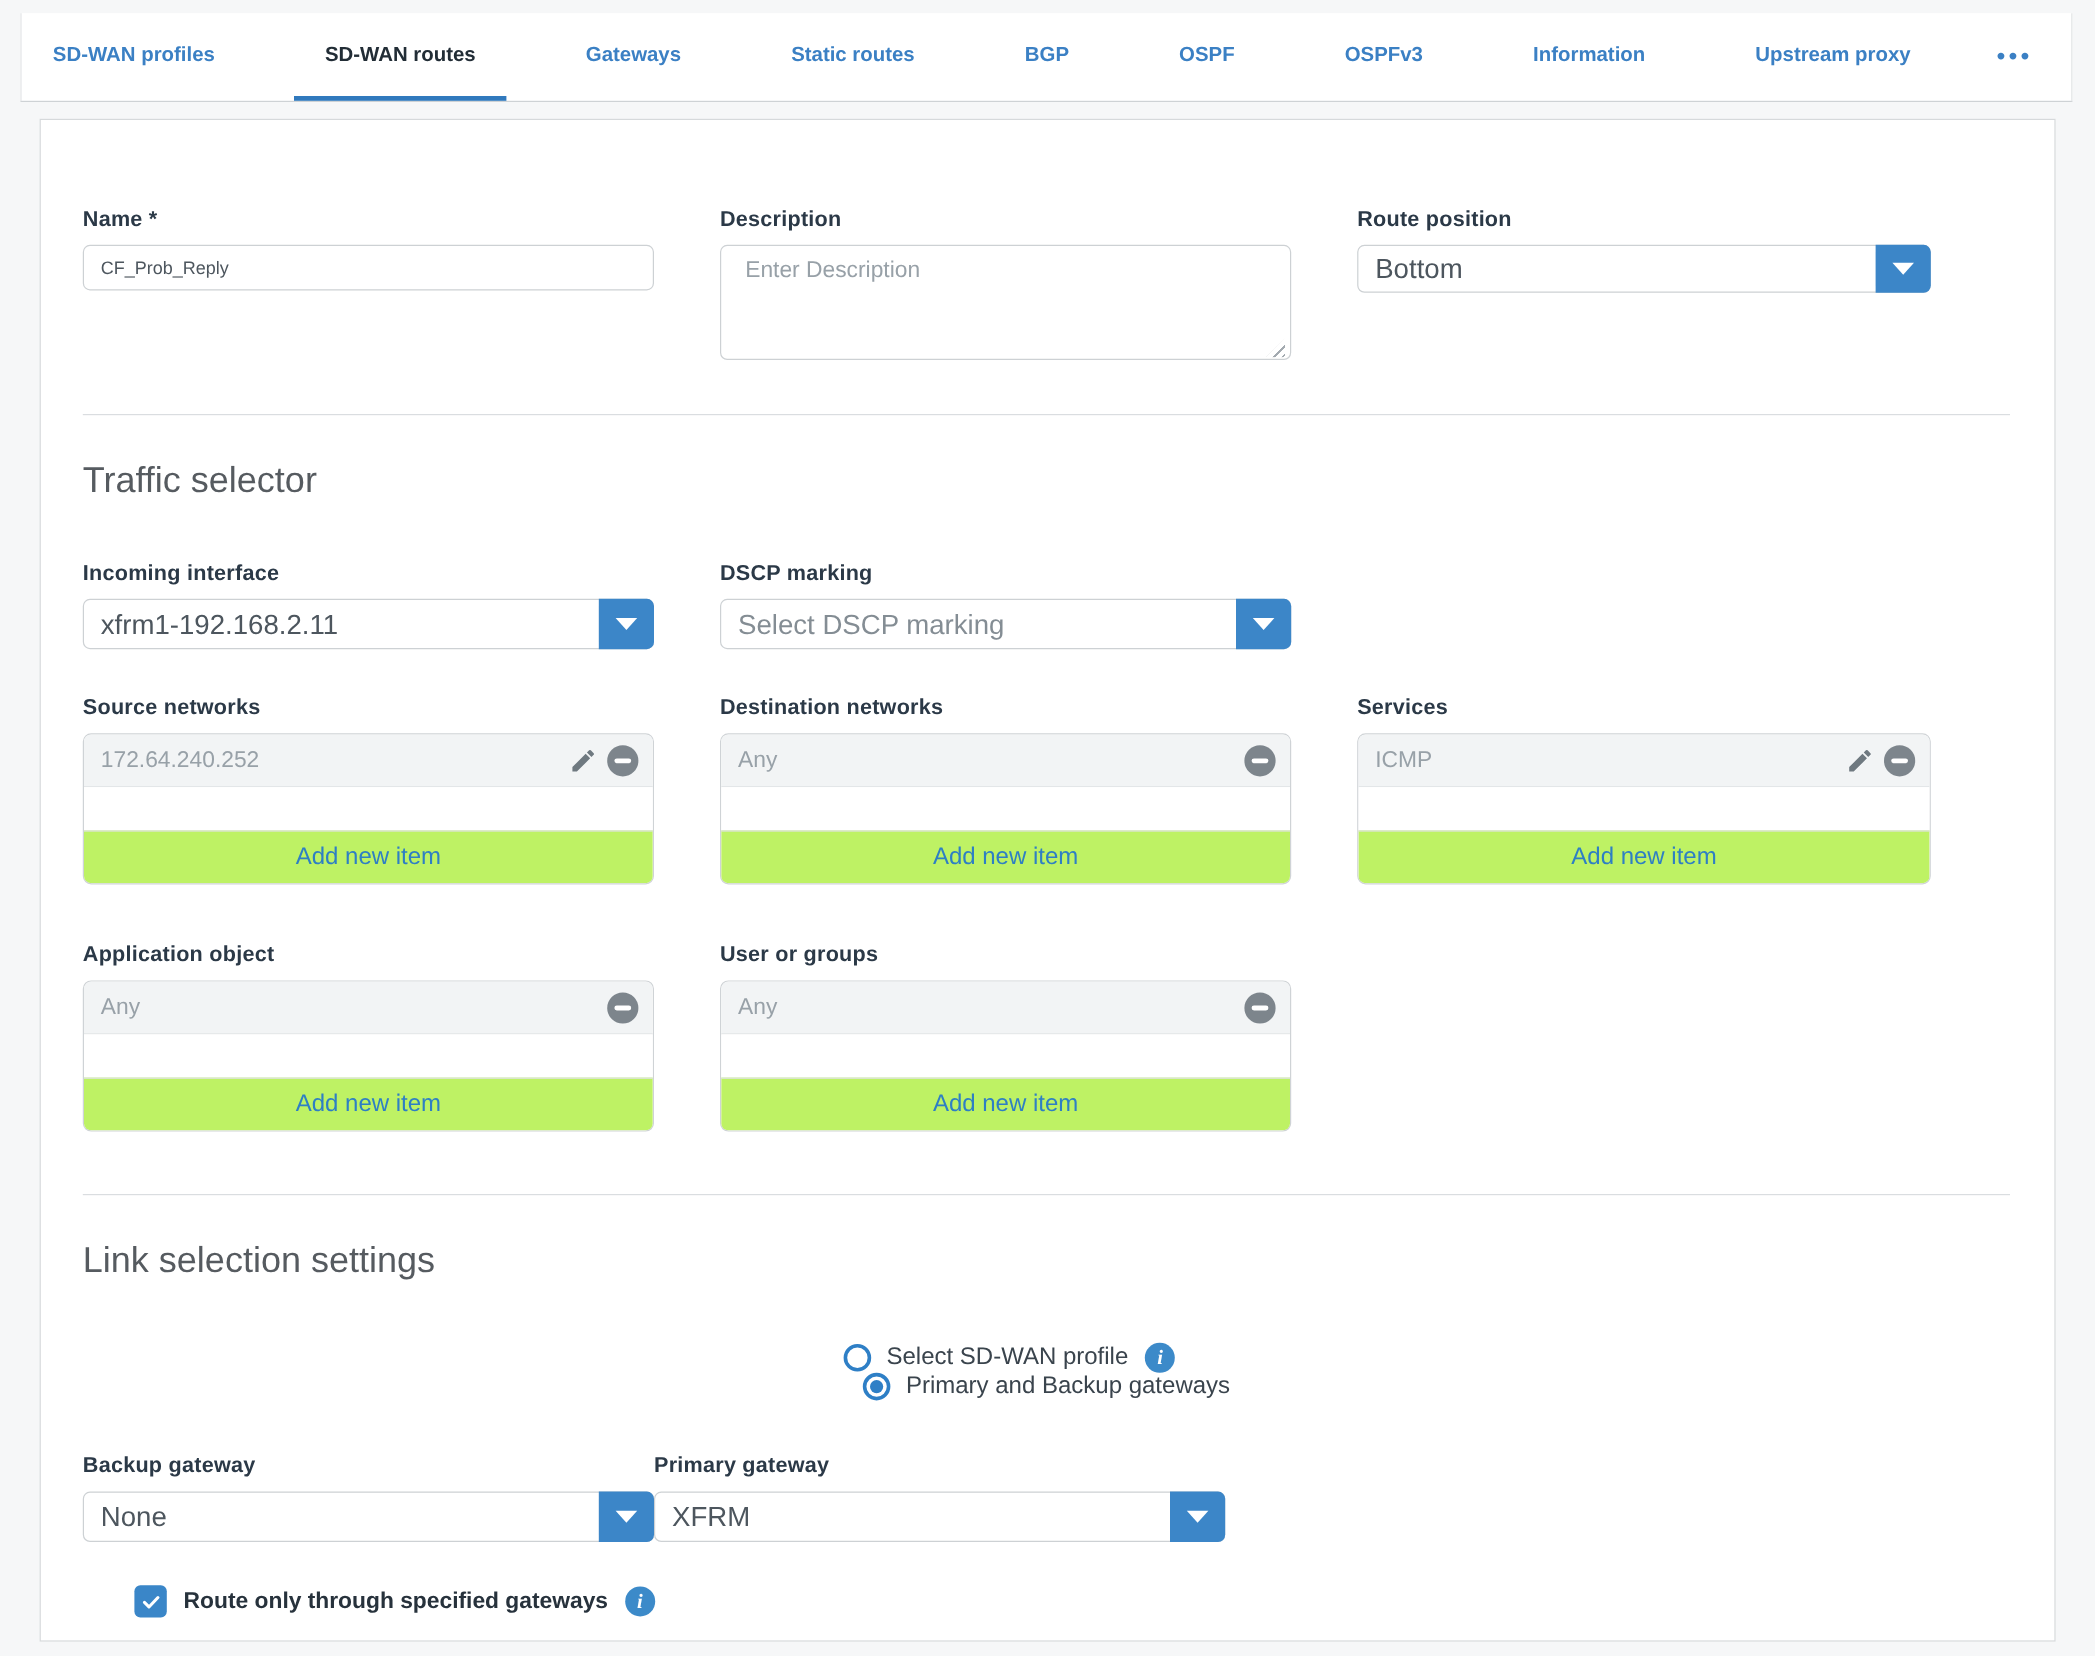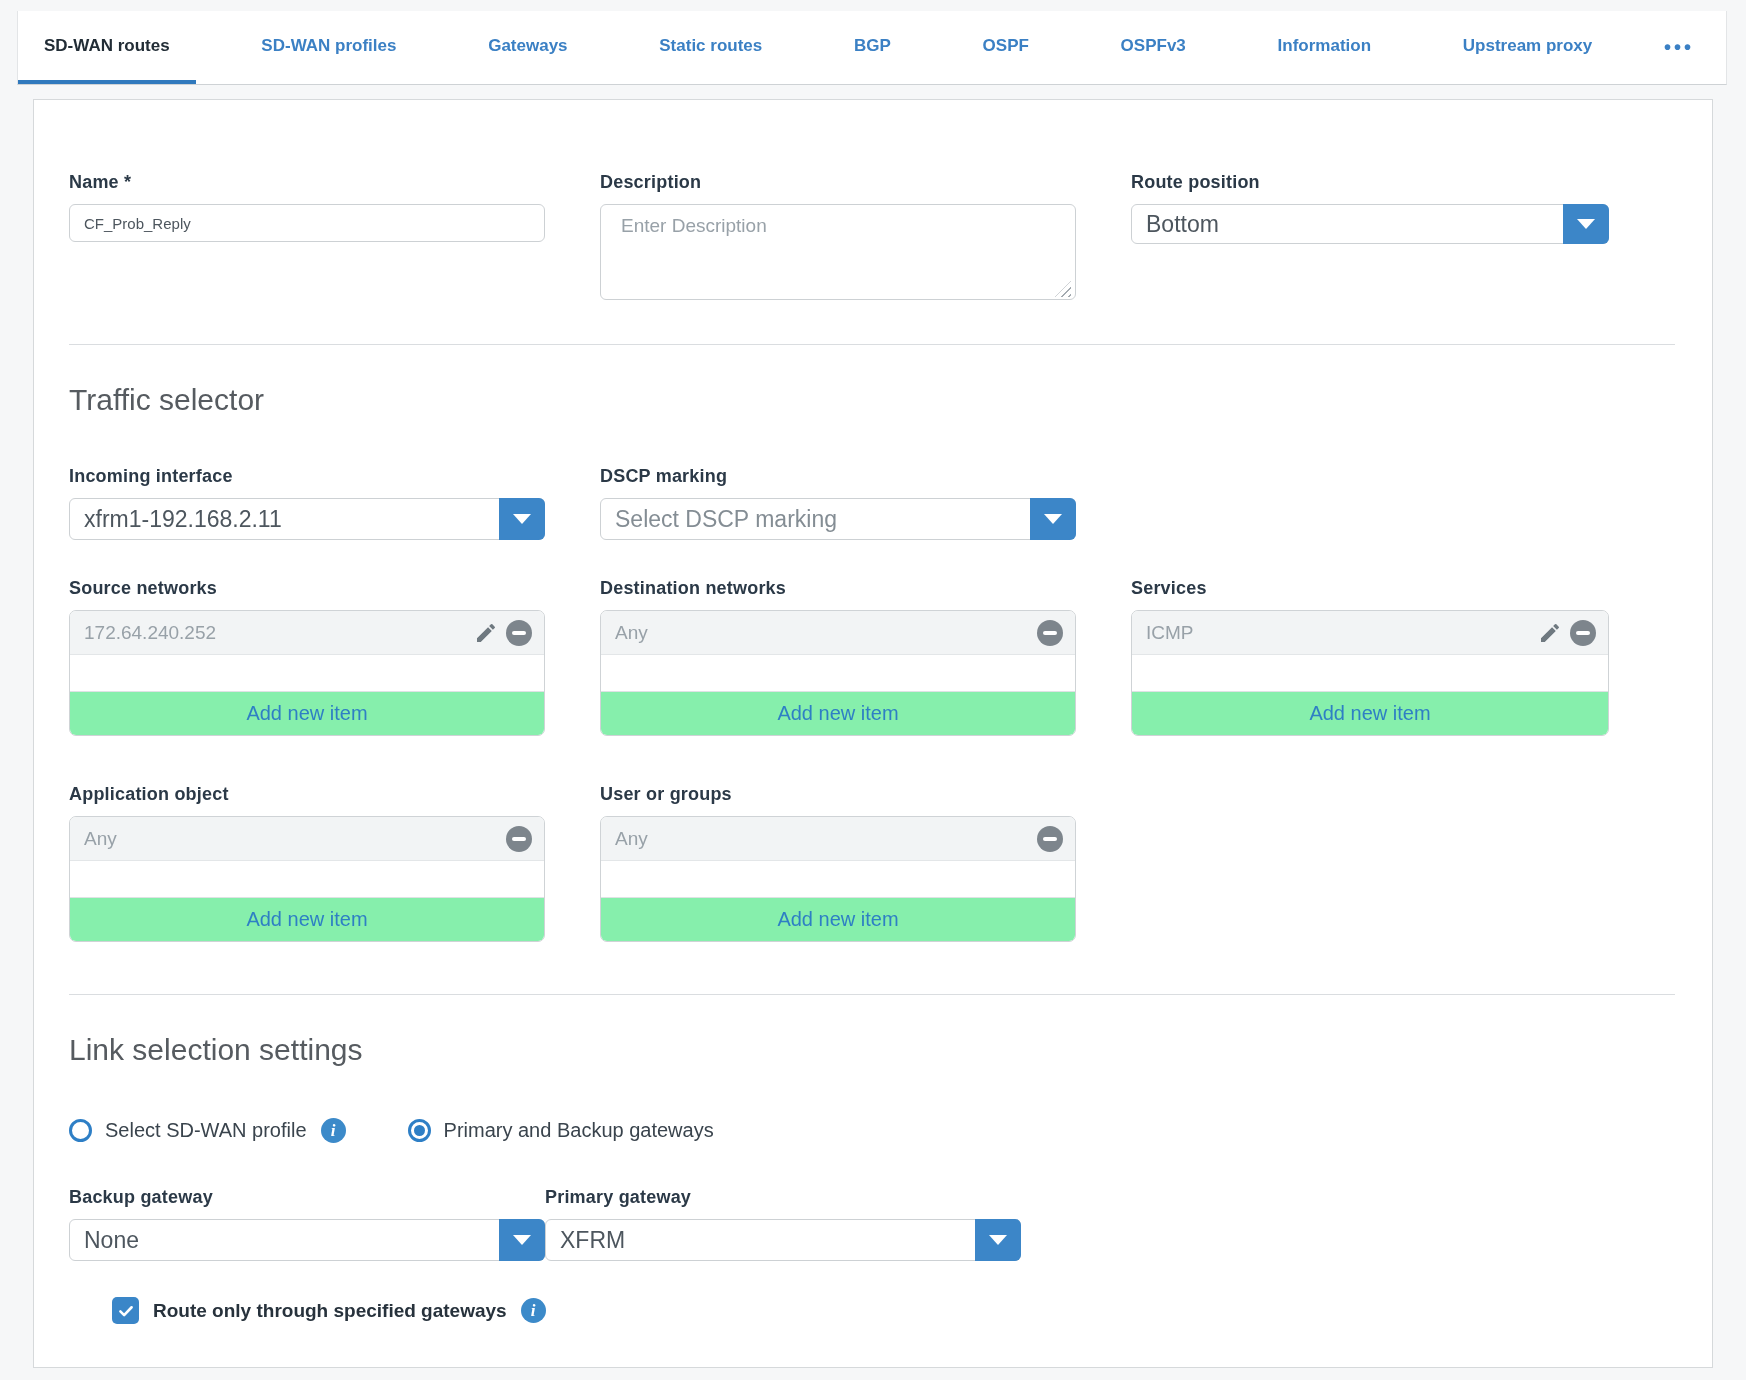--- a/index.html
+++ b/index.html
@@ -187,32 +187,32 @@
   .minus-icon::after {
     content:"";
     width:14px; height:4px;
     border-radius:2px;
     background:#fff;
     display:block;
   }
   .listbox-spacer { height:36px; background:#fff; }
   .listbox-add {
     height:44px;
-    background:#86efac;
+    background:#bef264;
     border-top:1px solid #dfe2e4;
     display:flex;
     align-items:center;
     justify-content:center;
     color:#2e7fc4;
     font-size:20px;
     cursor:pointer;
   }
 
   
-  .radio-row { display:flex; align-items:center; margin-top:50px; }
+  .radio-row { display:flex; align-items:center; margin-top:50px;flex-direction:column; }
   .radio-group { display:flex; align-items:center; cursor:pointer; }
   .radio-group.first { margin-right:62px; }
   .radio {
     width:23px; height:23px;
     border:3px solid #2e7fc6;
     border-radius:50%;
     background:#fff;
     display:flex; align-items:center; justify-content:center;
     flex:none;
   }
@@ -259,22 +259,22 @@
     margin-left:14px;
     font-size:19px;
     font-weight:700;
     color:#27323c;
   }
 </style>
 </head>
 <body>
 
 <div class="tabbar">
+  <div class="tab">SD-WAN profiles</div>
   <div class="tab active">SD-WAN routes</div>
-  <div class="tab">SD-WAN profiles</div>
   <div class="tab">Gateways</div>
   <div class="tab">Static routes</div>
   <div class="tab">BGP</div>
   <div class="tab">OSPF</div>
   <div class="tab">OSPFv3</div>
   <div class="tab">Information</div>
   <div class="tab">Upstream proxy</div>
   <div class="tab-more">•••</div>
 </div>
 

